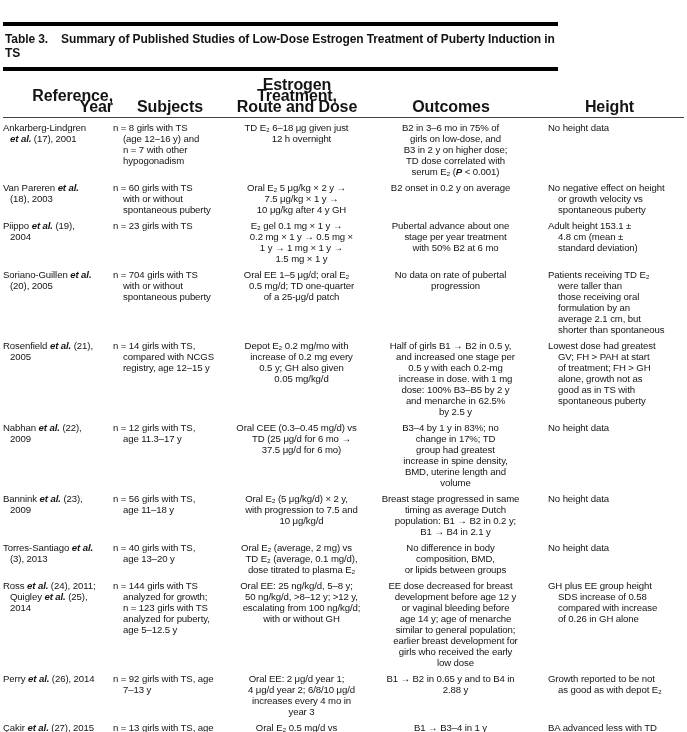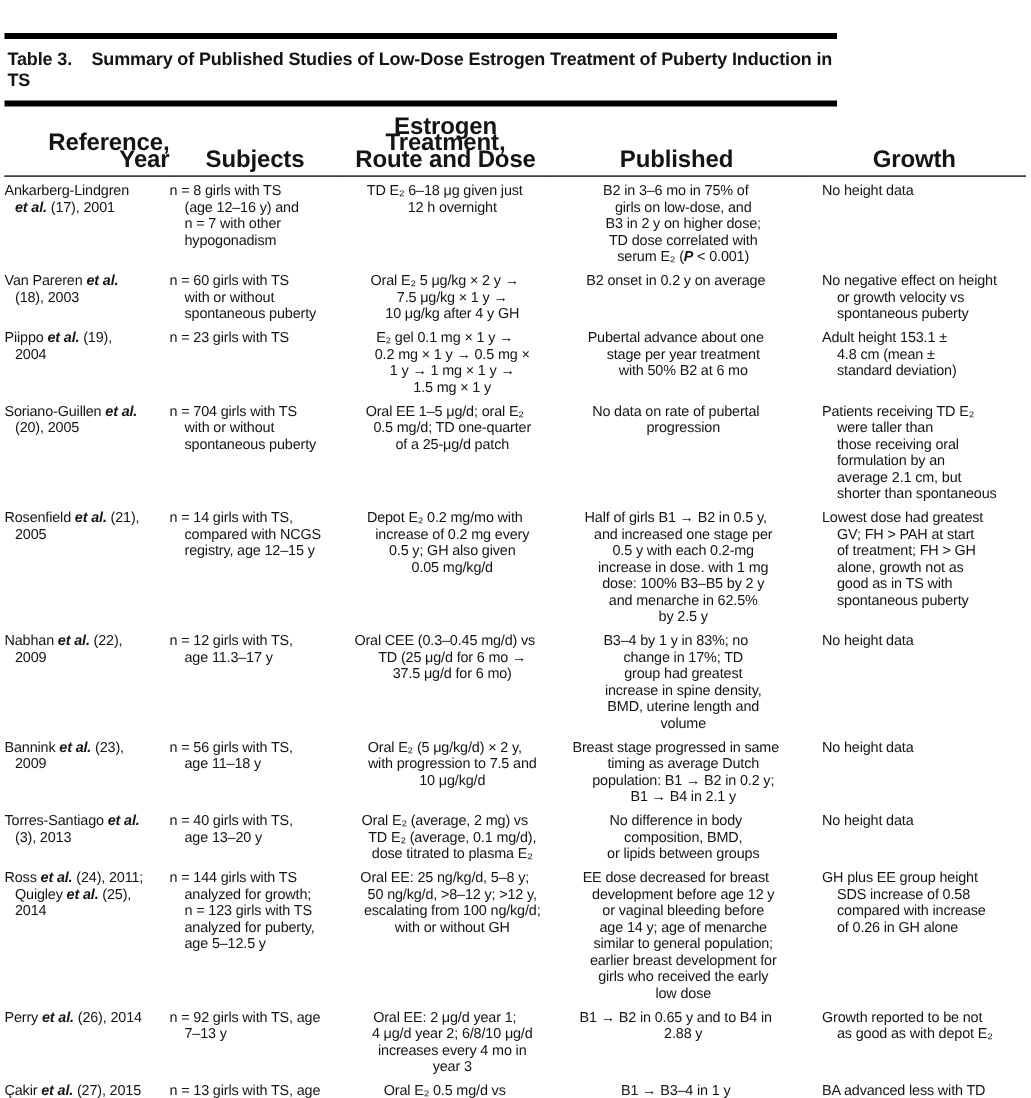--- a/index.html
+++ b/index.html
@@ -60,22 +60,22 @@
         <col style="width:140px">
         <col style="width:168px">
         <col style="width:149px">
     </colgroup>
     <thead>
       <tr>
         <th class="c1">Reference, Year</th>
         <th class="c2">Subjects</th>
         <th class="c3">Estrogen Treatment,
 Route and Dose</th>
-        <th class="c4">Published</th>
-        <th class="c5">Growth</th>
+        <th class="c4">Outcomes</th>
+        <th class="c5">Height</th>
       </tr>
     </thead>
     <tbody>
         <tr>
           <td class="c1">
             <div class="cell-inner">Ankarberg-Lindgren
 <i>et al.</i> (17), 2001</div>
           </td>
           <td class="c2">
             <div class="cell-inner">n = 8 girls with TS

